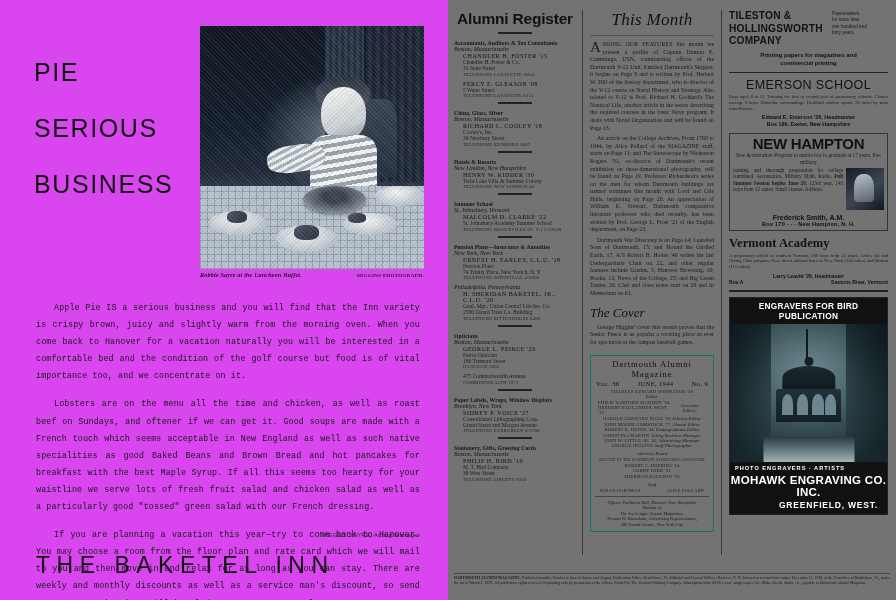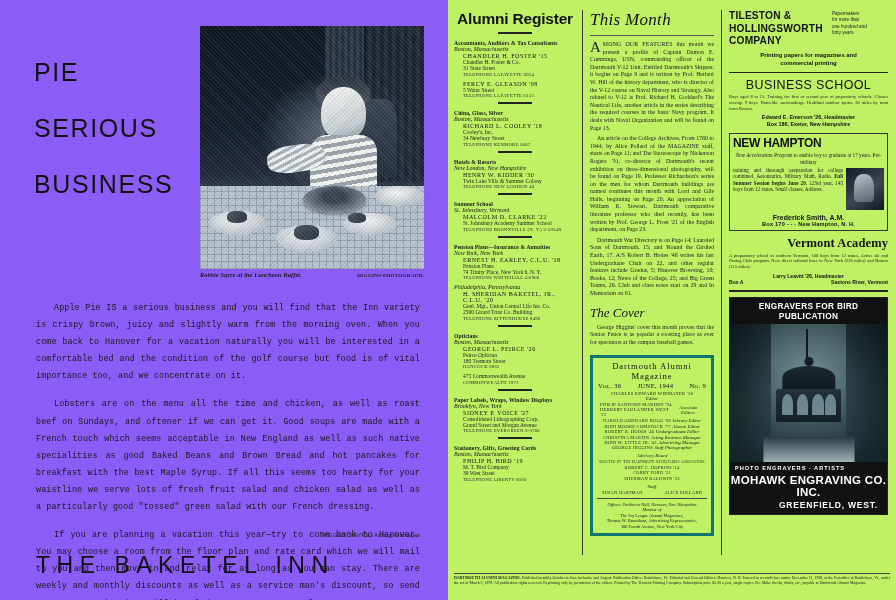--- a/index.html
+++ b/index.html
@@ -10,21 +10,21 @@
     color:#1a1a1a;
     overflow:hidden;
   }
   .spread { position:relative; width:896px; height:600px; display:flex; }
 
   
   .page-left {
     position:relative;
     width:448px; height:600px;
     padding:4px;
-    background:#8b5cf6;
+    background:#d946ef;
   }
   .headline {
     position:absolute;
     left:34px; top:44px;
     width:190px;
     font-family:"Liberation Sans", sans-serif;
     font-weight:300;
     font-size:25px;
     letter-spacing:1.6px;
     line-height:56px;
@@ -183,21 +183,21 @@
   .gutter {
     position:absolute; left:448px; top:0;
     width:4px; height:600px;
     background:linear-gradient(90deg,#e3e3e3,#fafafa);
   }
 
   
   .page-right {
     position:relative;
     width:448px; height:600px;
-    background:#bef264;
+    background:#737373;
     padding:10px 6px 6px 6px;
   }
   .cols {
     display:flex;
     height:545px;
   }
   .col { position:relative; }
   .col-1 { width:128px; padding-right:6px; }
   .col-2 { width:140px; padding:0 7px; border-left:1px solid #3a3a3a; border-right:1px solid #3a3a3a; }
   .col-3 { width:166px; padding-left:7px; }
@@ -252,20 +252,21 @@
   .ar-block { margin-bottom:2px; }
 
   
   .tm-title {
     font-family:"Liberation Serif", serif;
     font-style:italic;
     font-size:17px;
     letter-spacing:.3px;
     margin-bottom:5px;
     color:#111;
+    text-align:center;
   }
   .tm-rule { height:1px; background:#555; margin:1px 0 5px 0; }
   .tm-body {
     font-family:"Liberation Serif", serif;
     font-size:5.85px;
     line-height:7.6px;
     text-align:justify;
     color:#1b1b1b;
   }
   .tm-body p { margin-bottom:3px; text-indent:7px; }
@@ -282,21 +283,21 @@
   .tm-cover-title {
     font-family:"Liberation Serif", serif;
     font-style:italic;
     font-size:13px;
     margin:7px 0 3px 0;
     color:#111;
   }
 
   
   .masthead {
-    border:3px solid #0f766e;
+    border:1px solid #0f766e;
     margin-top:9px;
     padding:3px 3px 4px 3px;
     text-align:center;
   }
   .mh-mag {
     font-family:"Liberation Serif", serif;
     font-size:8.6px;
     letter-spacing:.9px;
     color:#111;
   }
@@ -413,22 +414,22 @@
     font-size:5.4px;
     line-height:7px;
     text-align:center;
     margin-top:3px;
     color:#111;
   }
   .nh-box { border:1px solid #333; padding:2px 3px 3px 3px; }
   .nh-title {
     font-family:"Liberation Sans", sans-serif;
     font-weight:bold;
-    font-size:12px;
-    text-align:left;
+    font-size:15px;
+    text-align:center;
     letter-spacing:-.3px;
     font-variant:small-caps;
     color:#111;
     line-height:15px;
   }
   .nh-lead {
     font-family:"Liberation Serif", serif;
     font-size:5.2px;
     line-height:6.6px;
     text-align:center;
@@ -469,21 +470,21 @@
     font-weight:bold;
     font-size:5.6px;
     text-align:center;
     letter-spacing:.2px;
     color:#111;
   }
   .va-title {
     font-family:"Liberation Serif", serif;
     font-weight:bold;
     font-size:12.5px;
-    text-align:right;
+    text-align:left;
     letter-spacing:.1px;
     color:#111;
     margin:2px 0 2px 0;
   }
   .va-body {
     font-family:"Liberation Serif", serif;
     font-size:4.5px;
     line-height:5.8px;
     text-align:justify;
     color:#1a1a1a;
@@ -856,21 +857,21 @@
           </div>
           <div class="th-tag">
             <div>Printing papers for magazines and</div>
             <div>commercial printing</div>
           </div>
         </div>
 
         <div class="ad-rule"></div>
 
         <div class="ad">
-          <div class="em-title">BUSINESS SCHOOL</div>
+          <div class="em-title">EMERSON SCHOOL</div>
           <div class="em-body">Boys aged 8 to 15. Training for first or second year of preparatory schools. Classes average 9 boys. Homelike surroundings. Healthful outdoor sports. 30 miles by train from Boston.</div>
           <div class="em-foot">
             <div>Edward E. Emerson '26, Headmaster</div>
             <div>Box 186, Exeter, New Hampshire</div>
           </div>
         </div>
 
         <div class="ad nh-box">
           <div class="nh-title">NEW HAMPTON</div>
           <div class="nh-lead">

